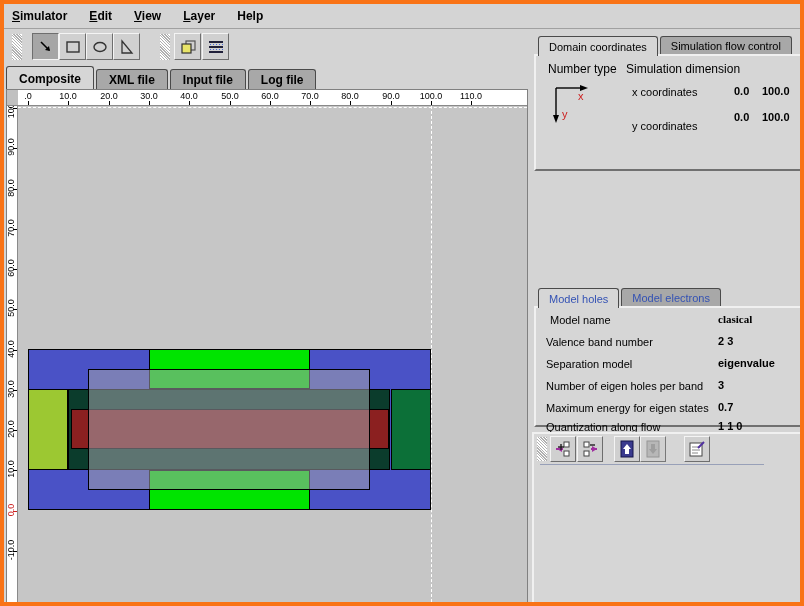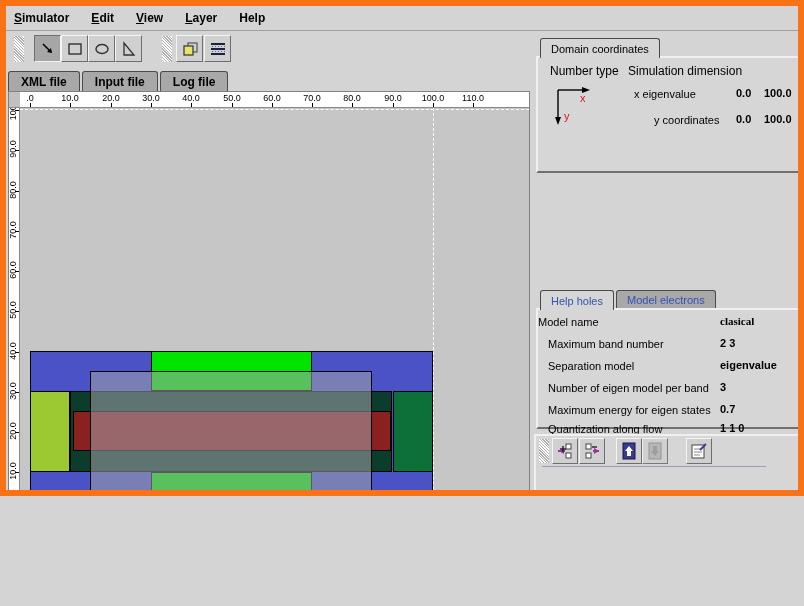--- a/index.html
+++ b/index.html
@@ -1,17 +1,17 @@
 <!DOCTYPE html>
 <html><head>
 <meta charset="utf-8">
 <style>
   * { margin:0; padding:0; box-sizing:border-box; }
   body { width:804px; height:606px; font-family:"Liberation Sans", sans-serif; background:#d4d4d4; }
-  #app { position:relative; width:804px; height:496px; background:#d4d4d4; border:6px solid #f97316; overflow:hidden; }
+  #app { position:relative; width:804px; height:606px; background:#d4d4d4; border:4px solid #f97316; overflow:hidden; }
 
   
   #menubar { position:absolute; left:0; top:0; width:804px; height:25px; background:#d4d4d4;
              border-bottom:1px solid #a0a0a0; display:flex; align-items:center; padding-left:8px; gap:22px; }
   .menu-item { font-size:12px; font-weight:bold; color:#000; cursor:default; }
 
   
   #toolbar { position:absolute; left:0; top:26px; width:526px; height:34px; background:#d4d4d4; }
   .grip { position:absolute; top:4px; width:10px; height:26px;
           background-image:repeating-linear-gradient(45deg,#ffffff 0,#ffffff 1px,#b0b0b0 1px,#b0b0b0 2px); }
@@ -121,20 +121,21 @@
             <rect x="6" y="11" width="1" height="1"></rect>
             <rect x="9" y="11" width="1" height="1"></rect>
             <rect x="12" y="11" width="1" height="1"></rect>
             <rect x="15" y="11" width="1" height="1"></rect>
         </g>
       </svg>
     </div>
   </div>
 
   <div id="doc-tabs">
+      <div class="dtab sel">Composite</div>
       <div class="dtab">XML file</div>
       <div class="dtab">Input file</div>
       <div class="dtab">Log file</div>
     </div>
 
   <div id="canvas-frame">
     <div id="corner"></div>
     <div id="hruler">
         <div class="htick" style="left: 10px;"></div>
         <div class="hlab" style="left: 10px;">.0</div>
@@ -197,52 +198,53 @@
         <div class="region" title="n-type" style="left: 53px; top: 303px; width: 318px; height: 40px; background: rgb(139, 32, 32);"></div>
         <div class="region" title="Active" style="left: 70px; top: 263px; width: 282px; height: 121px; background: rgba(162, 162, 172, 0.55);"></div>
         <div class="dashline-v" style="left: 413px;"></div>
         <div class="dashline-h" style="top: 1px;"></div>
       </div>
   </div>
 
   <div class="rpanel" style="left:530px; top:50px; width:270px; height:117px;">
     <div class="rtabrow">
       <div class="rtab sel">Domain coordinates</div>
+      <div class="rtab">Simulation flow control</div>
     </div>
     <div class="lbl bluetext" style="left:12px; top:6px; font-size:12px;">Number type</div>
     <div class="lbl bluetext" style="left:90px; top:6px; font-size:12px;">Simulation dimension</div>
     <svg style="position:absolute; left:12px; top:24px;" width="60" height="55">
       <line x1="8" y1="8" x2="36" y2="8" stroke="#000" stroke-width="1.4"></line>
       <polygon points="40,8 32,5 32,11" fill="#000"></polygon>
       <line x1="8" y1="8" x2="8" y2="38" stroke="#000" stroke-width="1.4"></line>
       <polygon points="8,43 5,35 11,35" fill="#000"></polygon>
       <text x="30" y="20" font-size="11" fill="#cc2020" font-family="Liberation Sans, sans-serif">x</text>
       <text x="14" y="38" font-size="11" fill="#cc2020" font-family="Liberation Sans, sans-serif">y</text>
     </svg>
-    <div class="lbl" style="left:96px; top:30px;">x eigenvalue</div>
+    <div class="lbl" style="left:96px; top:30px;">x coordinates</div>
     <div class="val" style="left:198px; top:29px;">0.0</div>
     <div class="val" style="left:226px; top:29px;">100.0</div>
-    <div class="lbl" style="left:96px; top:56px;margin-left:20px;">y coordinates</div>
+    <div class="lbl" style="left:96px; top:64px;">y coordinates</div>
     <div class="val" style="left:198px; top:55px;">0.0</div>
     <div class="val" style="left:226px; top:55px;">100.0</div>
   </div>
 
   <div class="rpanel" style="left:530px; top:302px; width:270px; height:121px;">
     <div class="rtabrow">
-      <div class="rtab sel bluetext">Help holes</div>
+      <div class="rtab sel bluetext">Model holes</div>
       <div class="rtab bluetext">Model electrons</div>
     </div>
     <div id="model-rows">
-        <div class="lbl" style="left: 0; top: 6px;">Model name</div>
+        <div class="lbl" style="left: 14px; top: 6px;">Model name</div>
         <div class="val" style="left: 182px; top: 5px; font-family: Liberation Serif, serif;">clasical</div>
-        <div class="lbl" style="left: 10px; top: 28px;">Maximum band number</div>
+        <div class="lbl" style="left: 10px; top: 28px;">Valence band number</div>
         <div class="val" style="left: 182px; top: 27px;">2 3</div>
         <div class="lbl" style="left: 10px; top: 50px;">Separation model</div>
         <div class="val" style="left: 182px; top: 49px; text-align: center;">eigenvalue</div>
-        <div class="lbl" style="left: 10px; top: 72px;">Number of eigen model per band</div>
+        <div class="lbl" style="left: 10px; top: 72px;">Number of eigen holes per band</div>
         <div class="val" style="left: 182px; top: 71px;">3</div>
         <div class="lbl" style="left: 10px; top: 94px;">Maximum energy for eigen states</div>
         <div class="val" style="left: 182px; top: 93px;">0.7</div>
         <div class="lbl" style="left: 10px; top: 113px;">Quantization along flow</div>
         <div class="val" style="left: 182px; top: 112px;">1 1 0</div>
       </div>
   </div>
 
   <div class="rpanel" style="left:528px; top:428px; width:274px; height:176px;">
     <div id="layers-toolbar">

